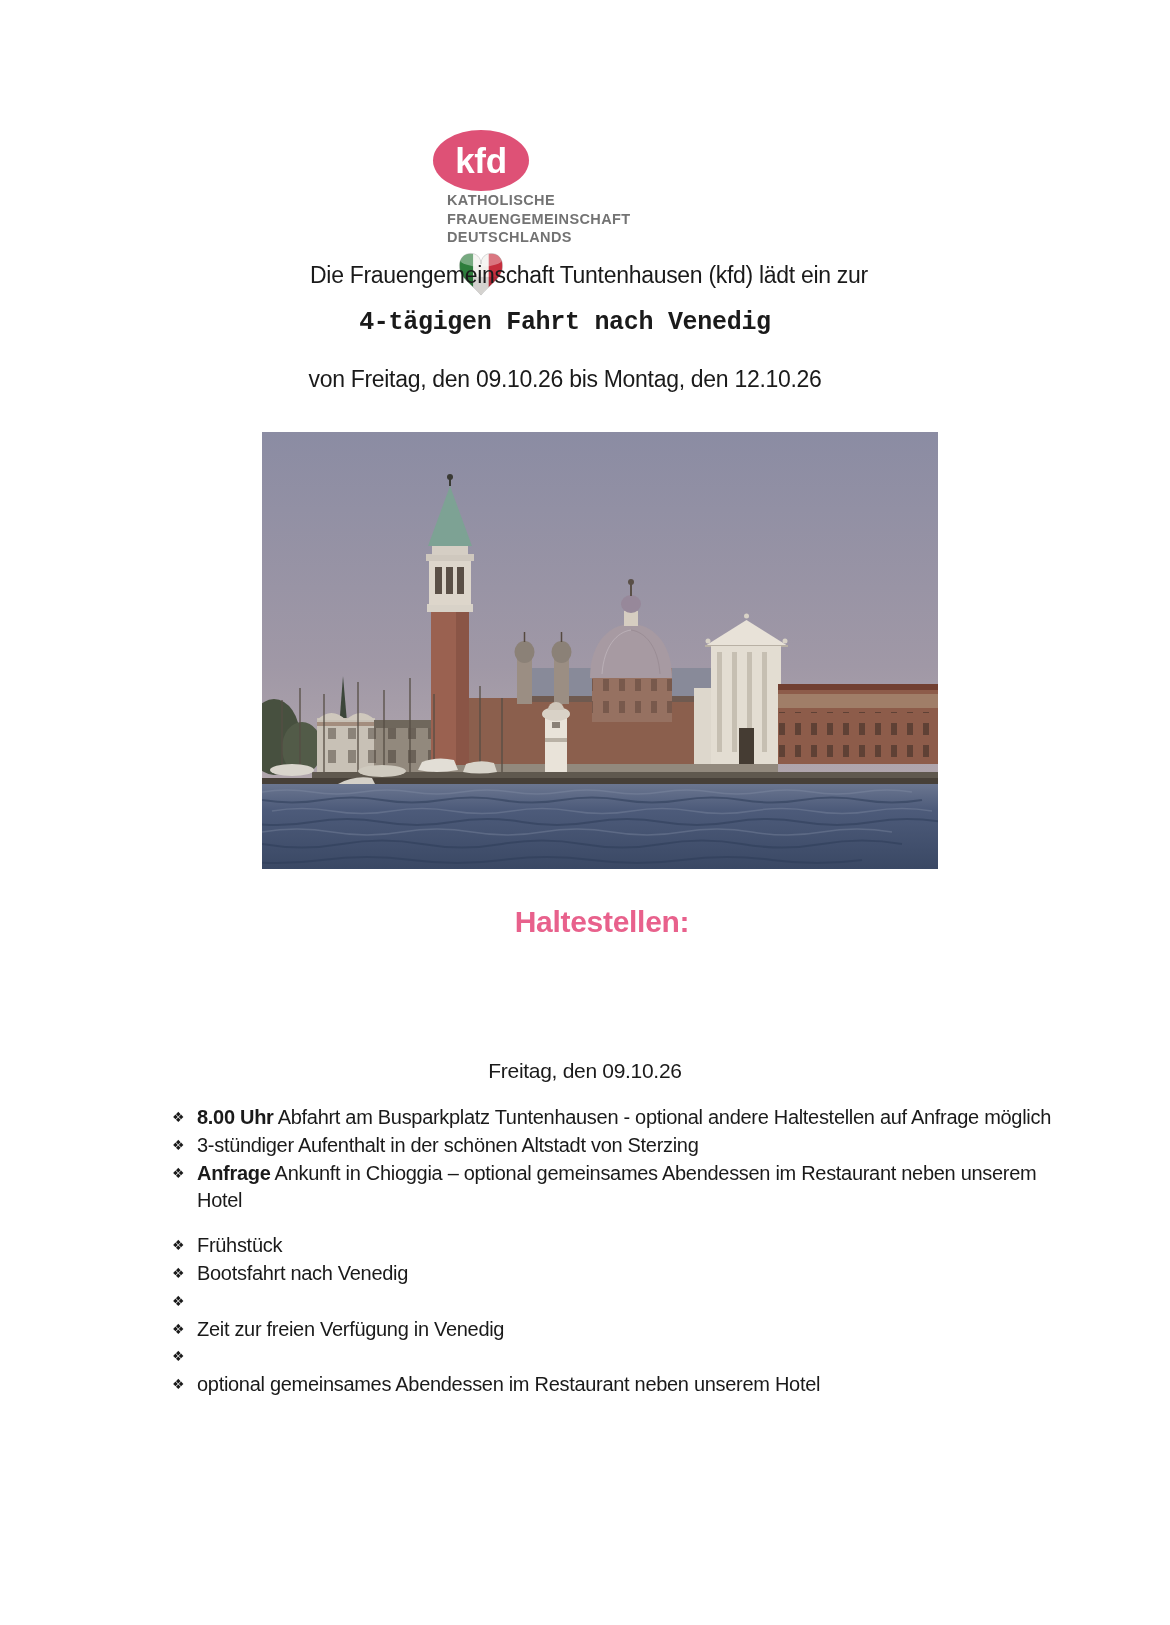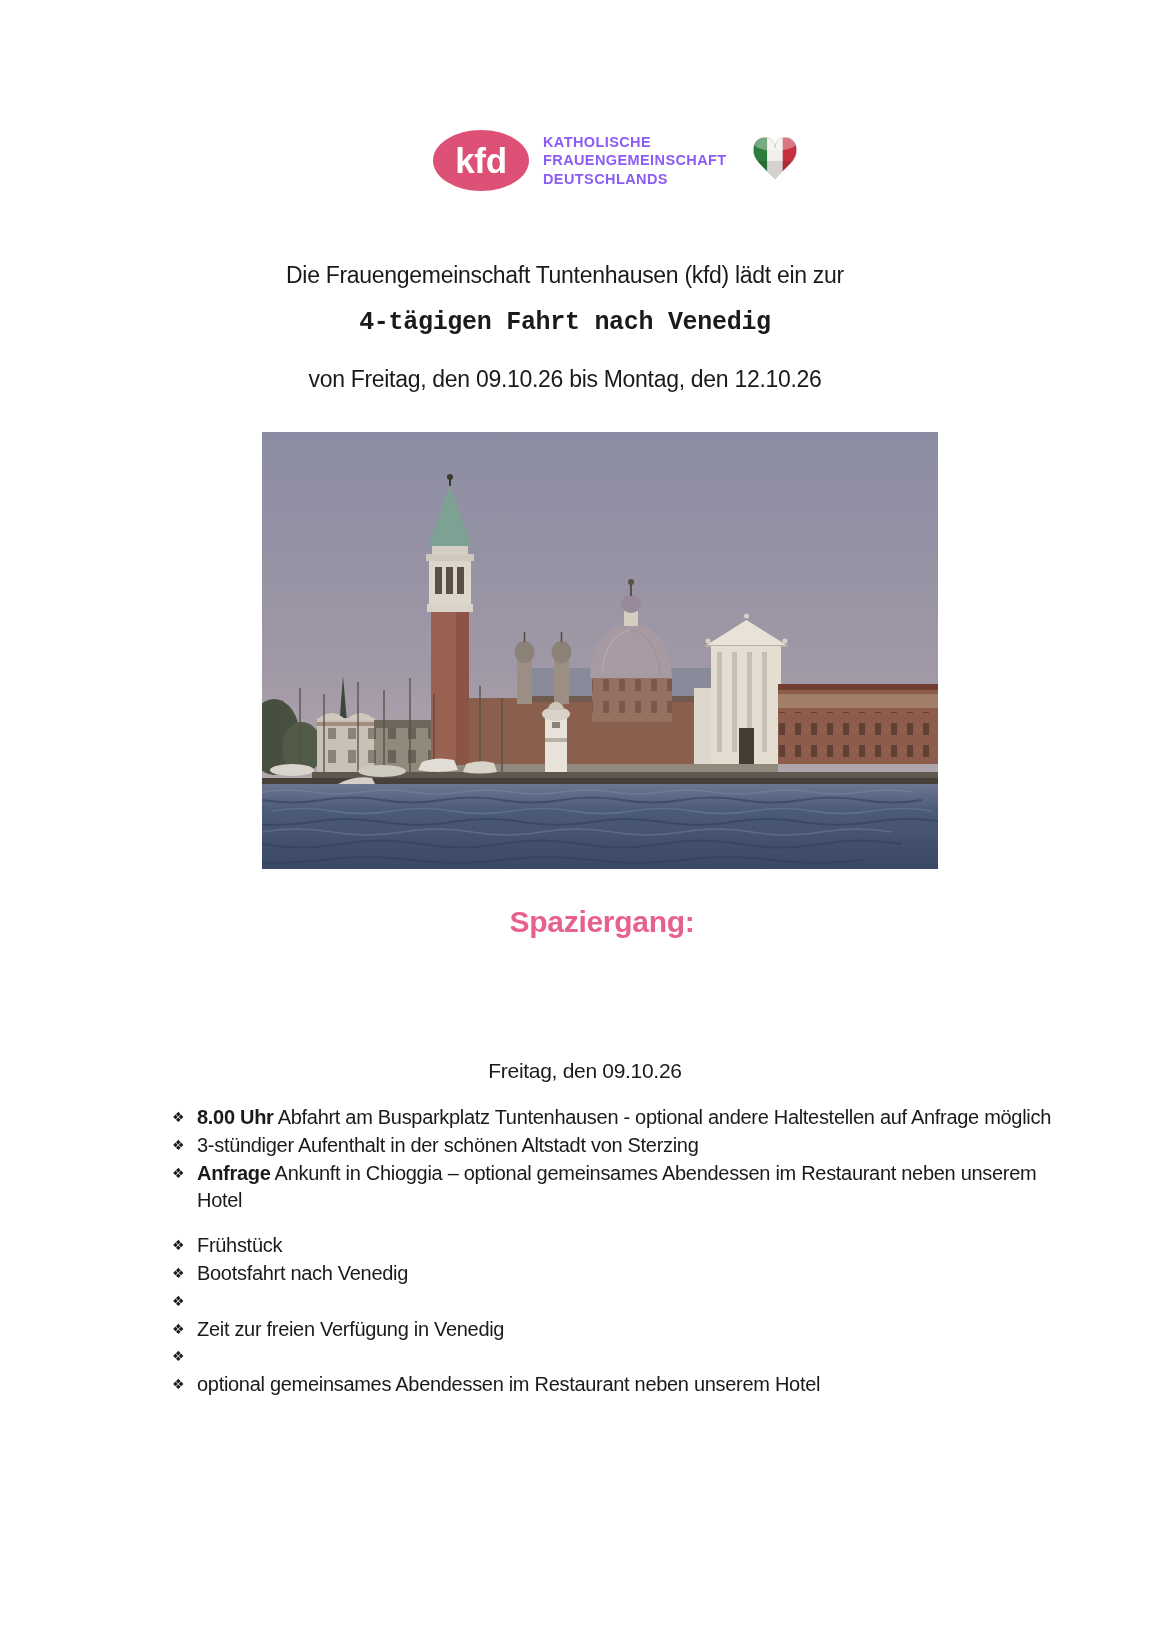--- a/index.html
+++ b/index.html
@@ -3,35 +3,35 @@
 <meta charset="utf-8">
 <style>
   html,body { margin:0; padding:0; }
   body {
     width:1170px; height:1625px; background:#ffffff; position:relative;
     font-family:"Liberation Sans", sans-serif; color:#1a1a1a; overflow:hidden;
     letter-spacing:-0.3px;
   }
 
   
-  .logo-row { position:absolute; top:130px; left:433px; display:flex; align-items:center; }
+  .logo-row { position:absolute; top:130px; left:433px; display:flex; align-items:flex-start;flex-direction:column; }
   .kfd-oval {
     width:96px; height:61px; border-radius:50%;
     display:flex; align-items:center; justify-content:center;
     color:#ffffff; font-size:35px; font-weight:bold;
   }
   .org-text {
     margin-left:14px; font-size:14.5px; font-weight:bold;
     line-height:18.5px; letter-spacing:0.4px;
   }
   .heart-wrap { margin-left:24px; display:block; }
 
   
   .center-line { position:absolute; left:0; width:1130px; text-align:center; }
-  .intro-line { top:262px; font-size:23px; }
+  .intro-line { top:262px; font-size:23px;padding-left:24px; }
   .trip-title { top:308px; font-size:25px; font-weight:bold;font-family:Liberation Mono, monospace; }
   .date-line  { top:366px; font-size:23px; }
 
   
   .photo { position:absolute; top:432px; left:262px; width:676px; height:437px; }
   .photo svg { display:block; }
 
   
   .itinerary-heading {
     position:absolute; top:905px; left:0; width:1170px; box-sizing:border-box;
@@ -48,21 +48,21 @@
   .bullet { flex:0 0 16px; margin-right:9px; font-size:14px; }
   .txt b { font-weight:bold; }
 </style>
 </head>
 <body>
 
 <div class="logo-row">
   <div class="kfd-oval" id="kfd-oval" style="background: rgb(222, 81, 118);">
     <span>kfd</span>
   </div>
-  <div class="org-text" id="org-text" style="color: #8b5cf6;">
+  <div class="org-text" id="org-text" style="color: #737373;">
     <div>KATHOLISCHE</div>
     <div>FRAUENGEMEINSCHAFT</div>
     <div>DEUTSCHLANDS</div>
   </div>
   <span class="heart-wrap">
     <svg width="48" height="55" viewBox="0 0 100 100" aria-hidden="true">
       <defs>
         <clipPath id="heartClip">
           <path d="M50 28 C50 14 40 6 29 6 C14 6 5 18 5 32 C5 56 28 68 50 93 C72 68 95 56 95 32 C95 18 86 6 71 6 C60 6 50 14 50 28 Z"></path>
         </clipPath>
@@ -208,21 +208,21 @@
       <path d="M-30 428 q45 6 90 0 t90 0 t90 0 t90 0 t90 0 t90 0 t90 0"></path>
     </g>
     <g fill="none" opacity="0.35" stroke="#8893aa" stroke-width="1.5">
       <path d="M0 360 q25 -4 50 0 t50 0 t50 0 t50 0 t50 0 t50 0 t50 0 t50 0 t50 0 t50 0 t50 0 t50 0 t50 0"></path>
       <path d="M10 379 q30 -5 60 0 t60 0 t60 0 t60 0 t60 0 t60 0 t60 0 t60 0 t60 0 t60 0 t60 0"></path>
       <path d="M0 400 q35 -6 70 0 t70 0 t70 0 t70 0 t70 0 t70 0 t70 0 t70 0 t70 0"></path>
     </g>
   </svg>
 </div>
 
-<h2 class="itinerary-heading" id="itinerary-heading" style="color: rgb(232, 97, 140);">Spaziergang:</h2>
+<h2 class="itinerary-heading" id="itinerary-heading" style="color: rgb(232, 97, 140);">Haltestellen:</h2>
 
 <div class="days">
   <section>
     <h3 class="day-title">Freitag, den 09.10.26</h3>
     <ul class="items">
         <li>
           <span class="bullet">❖</span>
           <span class="txt"><b>8.00 Uhr</b> Abfahrt am Busparkplatz Tuntenhausen - optional andere Haltestellen auf Anfrage möglich</span>
         </li>
         <li>

